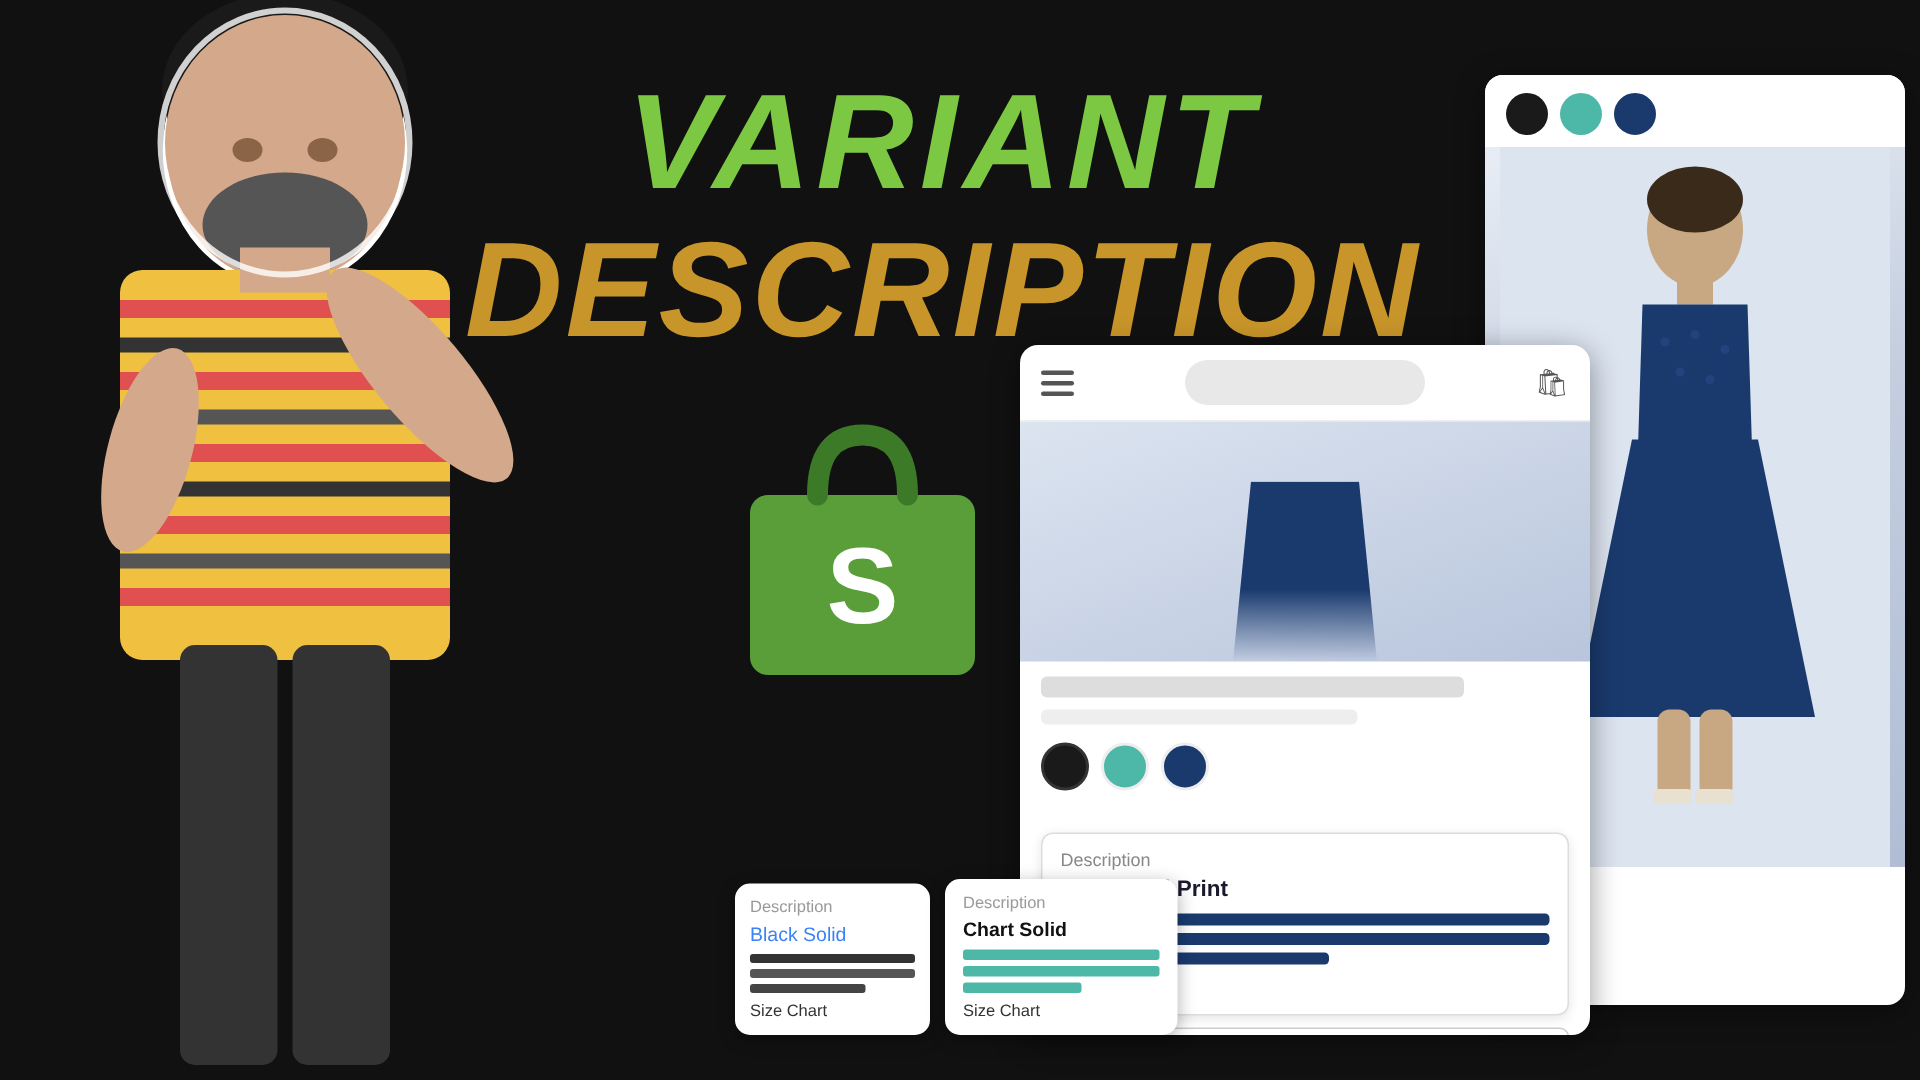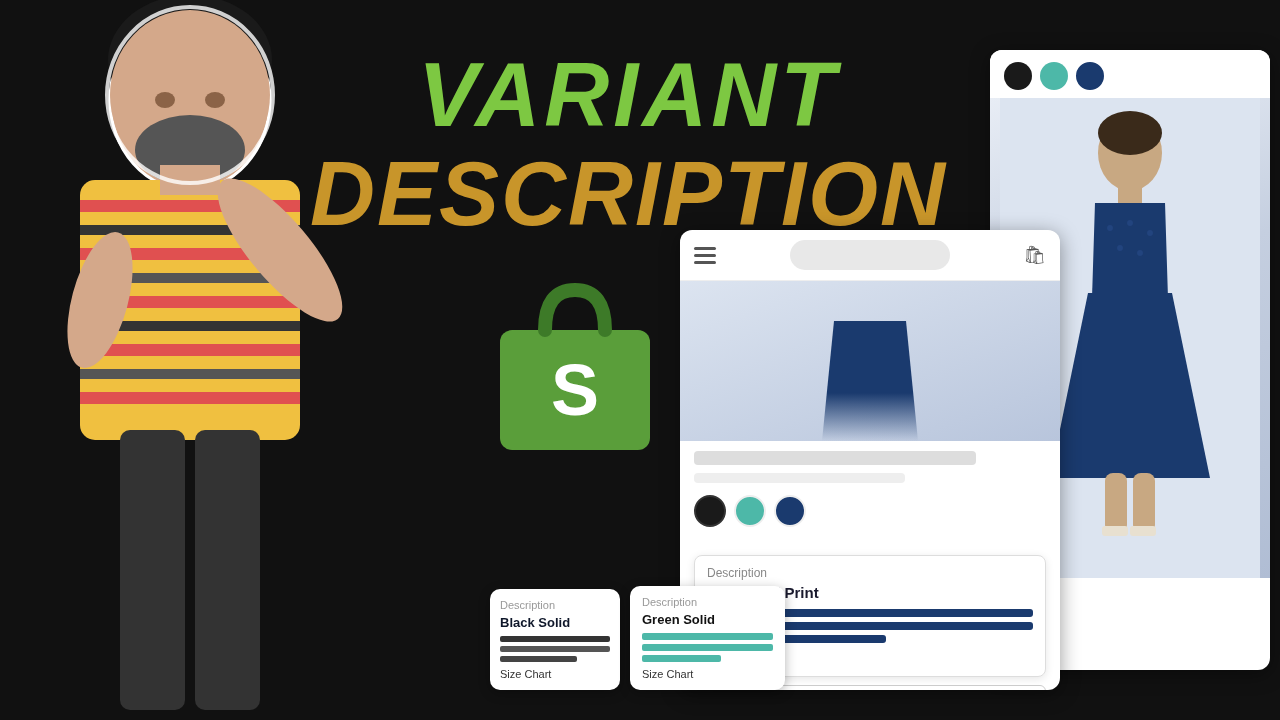--- a/index.html
+++ b/index.html
@@ -253,22 +253,22 @@
       padding: 10px;
       box-shadow: 0 3px 12px rgba(0,0,0,0.3);
       width: 130px;
     }
     .panel-small .desc-label {
       font-size: 11px;
       color: #999;
     }
     .panel-small .desc-title {
       font-size: 13px;
-      font-weight: bold;
-      color: #0f172a;
+      font-weight: normal;
+      color: #3b82f6;
       margin-bottom: 6px;
     }
     .panel-small .desc-line {
       height: 6px;
       background: #333;
       border-radius: 2px;
       margin-bottom: 4px;
     }
     .panel-small .size-chart-label {
       font-size: 11px;
@@ -440,19 +440,19 @@
     <div class="desc-label">Description</div>
     <div class="desc-title">Black Solid</div>
     <div class="desc-line full" style="background:#333;"></div>
     <div class="desc-line full" style="background:#555;"></div>
     <div class="desc-line short" style="background:#444;width:70%;"></div>
     <div class="size-chart-label">Size Chart</div>
   </div>
 
   <div class="panel-medium">
     <div class="desc-label">Description</div>
-    <div class="desc-title">Green Solid</div>
+    <div class="desc-title">Chart Solid</div>
     <div class="desc-line full"></div>
     <div class="desc-line full"></div>
     <div class="desc-line short" style="width:60%;"></div>
     <div class="size-chart-label">Size Chart</div>
   </div>
 </div>
 
 </body></html>

